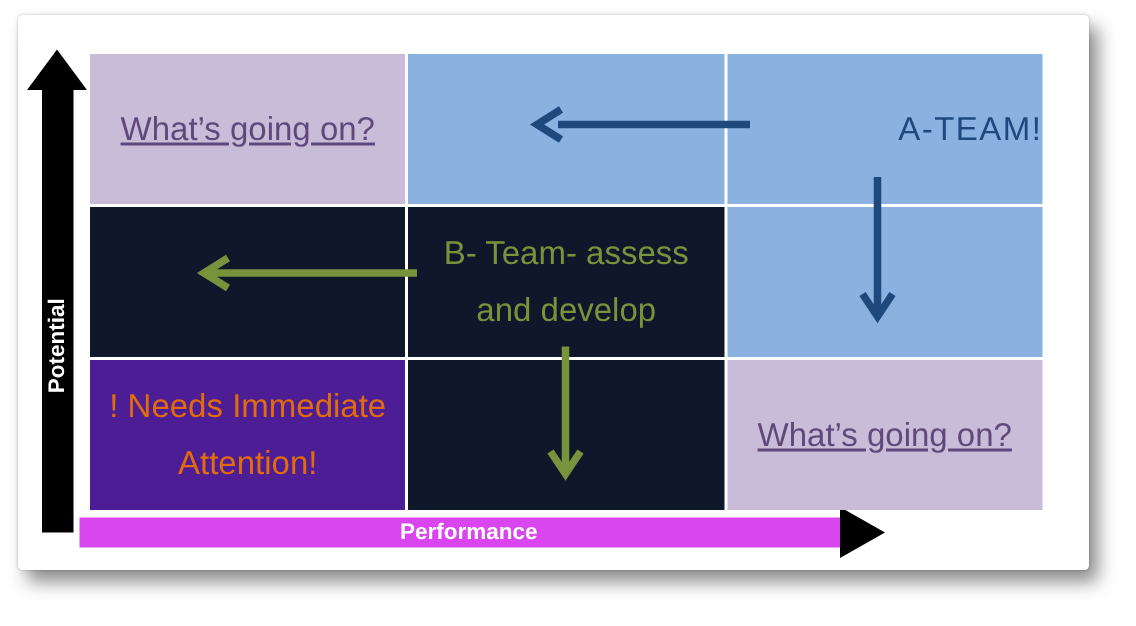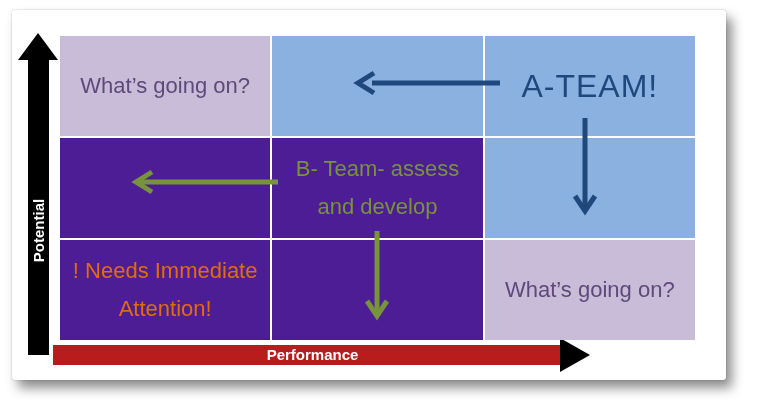--- a/index.html
+++ b/index.html
@@ -26,27 +26,27 @@
     width: 635px; height: 304px;
     display: grid;
     grid-template-columns: 1fr 1fr 1fr;
     grid-template-rows: 1fr 1fr 1fr;
     gap: 2px;
   }
   .cell {
     display: flex; align-items: center; justify-content: center;
     text-align: center; font-size: 22px; line-height: 1.75;
   }
-  .cell.purple { background: #c9bcd8; color: #5f497a; }
+  .cell.purple { background: #c9bcd8; color: #5f497a; text-decoration: underline; }
   .cell.blue   { background: #8ab1e0; color: #1f497d; }
-  .cell.green  { background: #4c1d95; color: #77933c; }
+  .cell.green  { background: #0f172a; color: #77933c; }
   .cell.orange { background: #4c1d95; color: #e36c0a; }
   .cell .wrap-b { display: inline-block; max-width: 175px; }
   .cell .wrap-o { display: inline-block; max-width: 200px; }
-  .cell.a-team { font-size: 32px; letter-spacing: 1px; }
+  .cell.a-team { font-size: 22px; letter-spacing: 1px; justify-content: flex-end; }
 
   
   .arrows {
     position: absolute; left: 0; top: 0;
     width: 714px; height: 370px; pointer-events: none;
   }
 
   
   .v-axis-head {
     position: absolute; left: 6px; top: 23px;
@@ -61,21 +61,21 @@
   }
   .v-axis-label {
     position: absolute; left: -24px; top: 210px;
     width: 100px; height: 21px;
     transform: rotate(-90deg);
     text-align: center; color: #fff;
     font-size: 15px; font-weight: bold; line-height: 21px;
   }
   .h-axis-shaft {
     position: absolute; left: 41px; top: 335px;
-    width: 519px; height: 20px; background: #b91c1c;
+    width: 519px; height: 20px; background: #d946ef;
     text-align: center;
   }
   .h-axis-label {
     color: #fff; font-size: 15px; font-weight: bold; line-height: 20px;
   }
   .h-axis-head {
     position: absolute; left: 548px; top: 328px;
     width: 0; height: 0;
     border-top: 17px solid transparent;
     border-bottom: 17px solid transparent;

